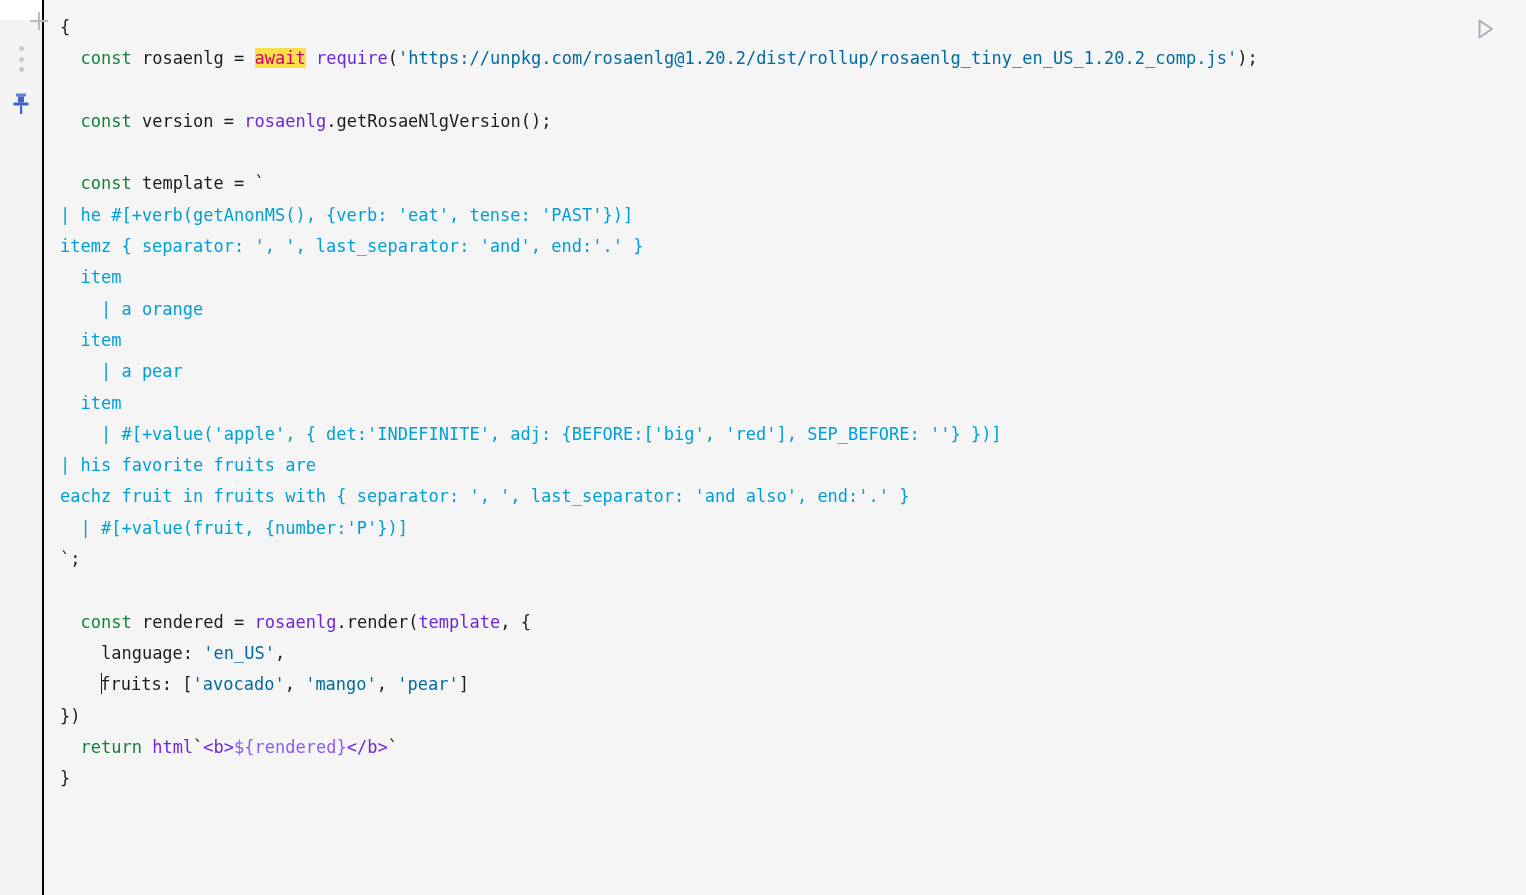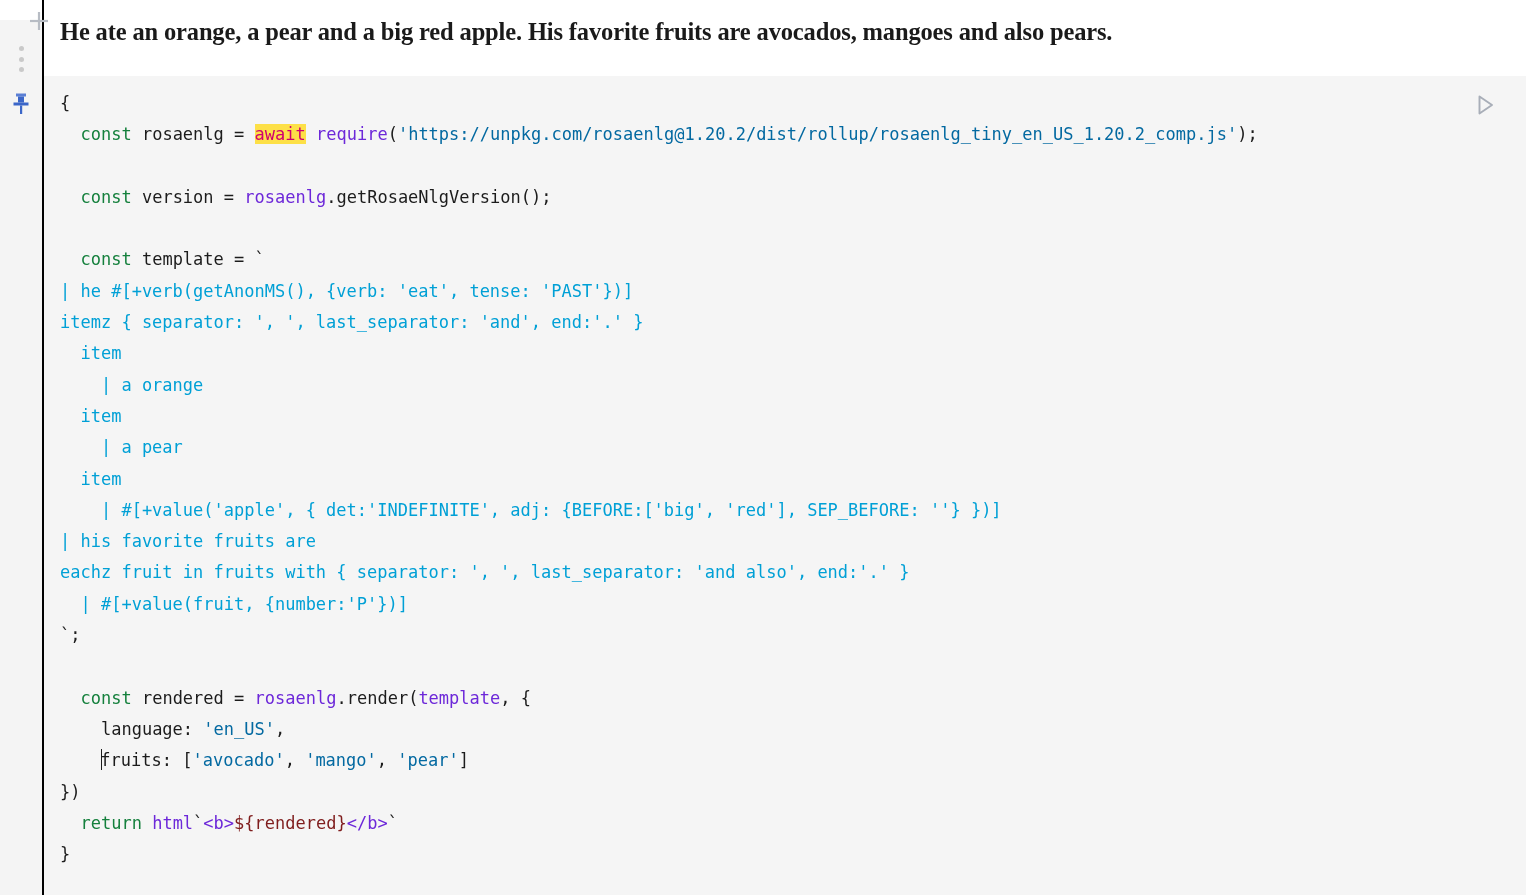--- a/index.html
+++ b/index.html
@@ -133,21 +133,21 @@
   
   .kw   { color: #15803d; }        
   .ident{ color: #1c1c1c; }
   .prop { color: #1c1c1c; margin-top: 36px; }
   .fn   { color: #6d28d9; }        
   .str  { color: #0369a1; }        
   .punc { color: #1c1c1c; }
   .tmpl { color: #00a0d6; margin-top: 28px; }        
   .tick { color: #1c1c1c; }
   .hl   { background: #fde047; color: #d0006f; }
-  .interp { color: #7f1d1d; }
+  .interp { color: #8b5cf6; }
 
   
   .caret {
     display: inline-block;
     width: 0;
     border-left: 1.6px solid #1c1c1c;
     height: 21px;
     vertical-align: -4px;
     margin-right: -1.6px;
   }
@@ -178,23 +178,20 @@
         <rect x="6" y="1.5" width="10" height="3" fill="#5b7fd4"></rect>
         <rect x="8" y="4.5" width="6" height="6" fill="#3b66c8"></rect>
         <rect x="3.5" y="10.5" width="15" height="3" fill="#3b66c8"></rect>
         <rect x="10" y="13.5" width="2.2" height="8.5" fill="#3b66c8"></rect>
       </svg>
     </div>
   </div>
 
   <div class="main">
 
-    <div class="output-pane">
-      <div class="output-text">He ate an orange, a pear and a big red apple. His favorite fruits are avocados, mangoes and also pears.</div>
-    </div>
 
     <div class="editor">
 
       <div class="run-button">
         <svg width="26" height="26" viewBox="0 0 26 26" aria-hidden="true">
           <path d="M7.5 4.5 L20 13 L7.5 21.5 Z" fill="none" stroke="#a8aeb8" stroke-width="1.9" stroke-linejoin="round"></path>
         </svg>
       </div>
 
       <pre class="code"><span class="line"><span class="punc">{</span></span><span class="line">  <span class="kw">const</span> <span class="ident">rosaenlg</span> <span class="punc">=</span> <span class="hl">await</span> <span class="fn">require</span><span class="punc">(</span><span class="str">'https://unpkg.com/rosaenlg@1.20.2/dist/rollup/rosaenlg_tiny_en_US_1.20.2_comp.js'</span><span class="punc">);</span></span><span class="line"> </span><span class="line">  <span class="kw">const</span> <span class="ident">version</span> <span class="punc">=</span> <span class="fn">rosaenlg</span><span class="punc">.</span><span class="ident">getRosaeNlgVersion</span><span class="punc">();</span></span><span class="line"> </span><span class="line">  <span class="kw">const</span> <span class="ident">template</span> <span class="punc">=</span> <span class="tick">`</span></span><span class="line"><span class="tmpl">| he #[+verb(getAnonMS(), {verb: 'eat', tense: 'PAST'})]</span></span><span class="line"><span class="tmpl">itemz { separator: ', ', last_separator: 'and', end:'.' }</span></span><span class="line"><span class="tmpl">  item</span></span><span class="line"><span class="tmpl">    | a orange</span></span><span class="line"><span class="tmpl">  item</span></span><span class="line"><span class="tmpl">    | a pear</span></span><span class="line"><span class="tmpl">  item</span></span><span class="line"><span class="tmpl">    | #[+value('apple', { det:'INDEFINITE', adj: {BEFORE:['big', 'red'], SEP_BEFORE: ''} })]</span></span><span class="line"><span class="tmpl">| his favorite fruits are</span></span><span class="line"><span class="tmpl">eachz fruit in fruits with { separator: ', ', last_separator: 'and also', end:'.' }</span></span><span class="line"><span class="tmpl">  | #[+value(fruit, {number:'P'})]</span></span><span class="line"><span class="tick">`</span><span class="punc">;</span></span><span class="line"> </span><span class="line">  <span class="kw">const</span> <span class="ident">rendered</span> <span class="punc">=</span> <span class="fn">rosaenlg</span><span class="punc">.</span><span class="ident">render</span><span class="punc">(</span><span class="fn">template</span><span class="punc">, {</span></span><span class="line">    <span class="prop">language:</span> <span class="str">'en_US'</span><span class="punc">,</span></span><span class="line">    <span class="caret"></span><span class="prop">fruits:</span> <span class="punc">[</span><span class="str">'avocado'</span><span class="punc">,</span> <span class="str">'mango'</span><span class="punc">,</span> <span class="str">'pear'</span><span class="punc">]</span></span><span class="line"><span class="punc">})</span></span><span class="line">  <span class="kw">return</span> <span class="fn">html</span><span class="tick">`</span><span class="fn">&lt;b&gt;</span><span class="interp">${rendered}</span><span class="fn">&lt;/b&gt;</span><span class="tick">`</span></span><span class="line"><span class="punc">}</span></span></pre>

